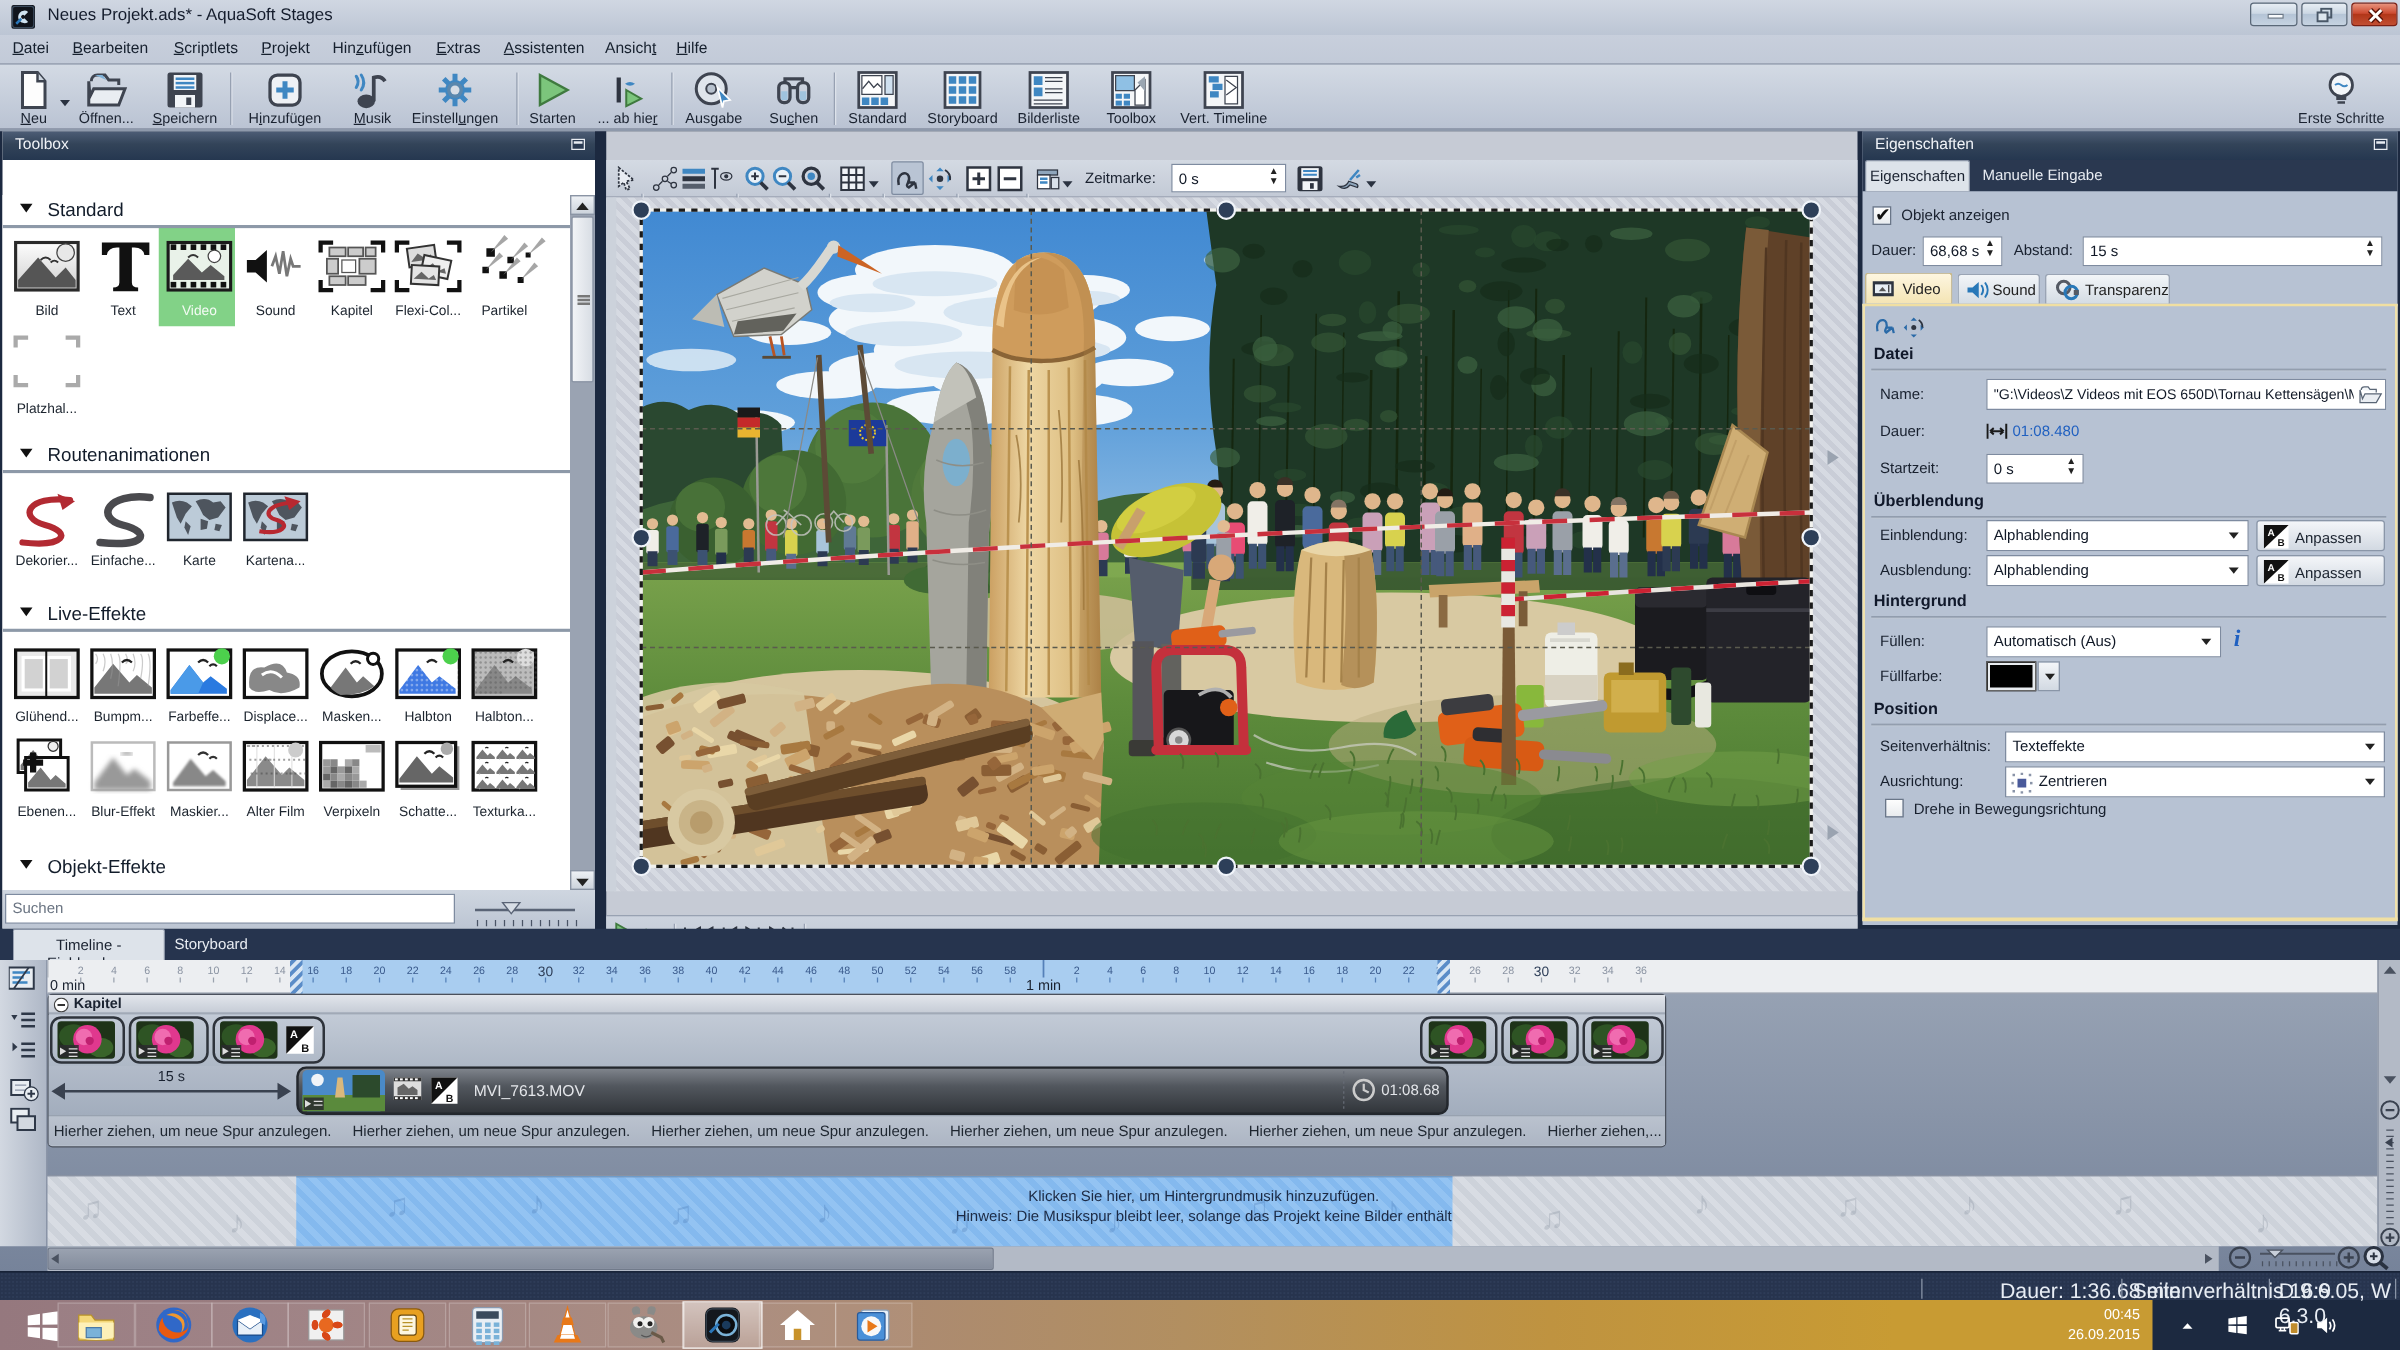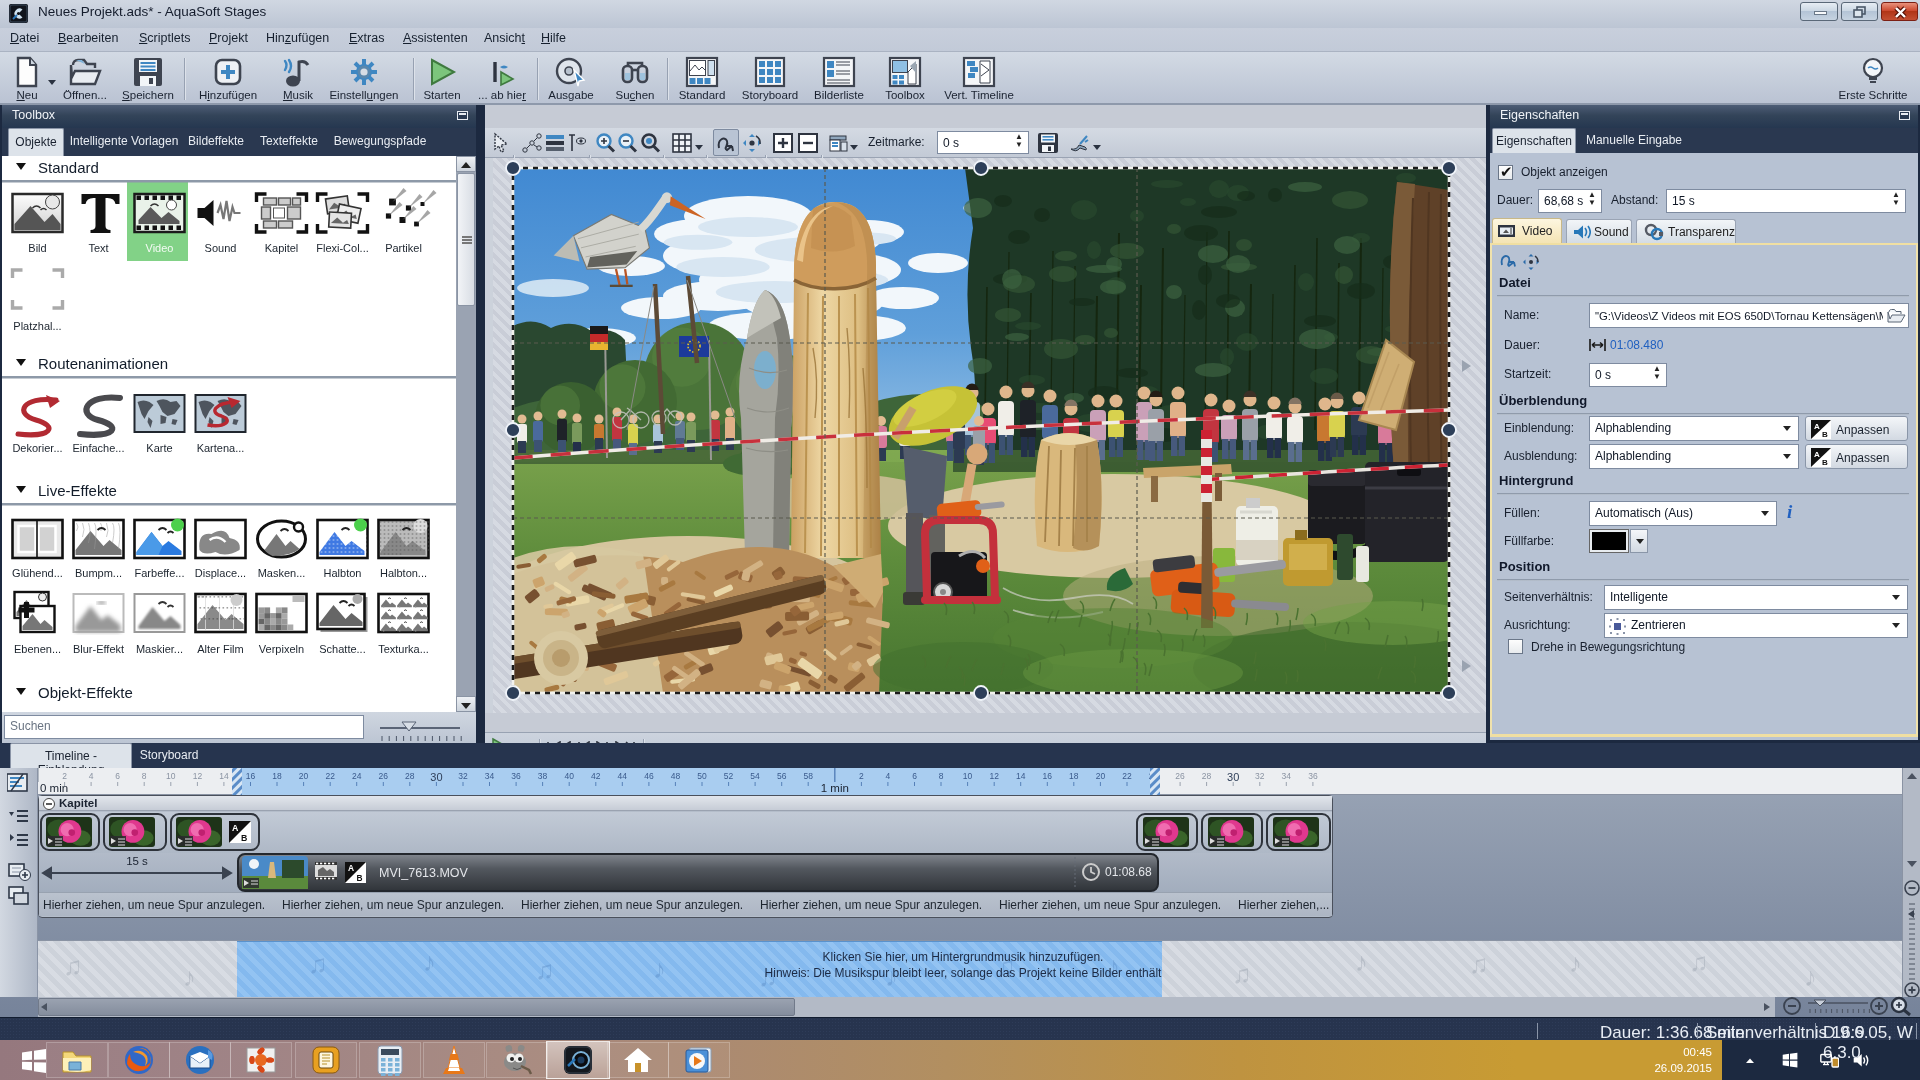--- a/index.html
+++ b/index.html
@@ -249,27 +249,20 @@
       <div>Erste Schritte</div>
     </div>
 </div>
 <div class="abs" style="left:2px;top:105px;width:474px;height:638px;background:#fff;">
 <div class="abs phead" style="left:0;top:0;width:474px;height:23px">
       <span class="t">Toolbox</span>
       <span class="mini">
         <i></i>
       </span>
     </div>
-<div class="abs tabdark" style="left:0;top:23px;width:474px;height:28px">
-<div class="tab on" style="left:6px;width:56px;padding-top:6px">Objekte</div>
-<div class="tab" style="left:66px;width:112px;padding-top:6px">Intelligente Vorlagen</div>
-<div class="tab" style="left:183px;width:62px;padding-top:6px">Bildeffekte</div>
-<div class="tab" style="left:255px;width:64px;padding-top:6px">Texteffekte</div>
-<div class="tab" style="left:329px;width:98px;padding-top:6px">Bewegungspfade</div>
-</div>
 <div class="abs" style="left:0;top:51px;width:454px;height:556px;background:#fff;overflow:hidden;">
 <div class="abs" style="left:125px;top:26px;width:61px;height:79px;background:#82d287;"></div>
 <svg class="abs" style="left:0;top:0" width="454" height="556" viewBox="0 0 454 556">
         <defs>
           <linearGradient id="gmtn" x1="0" y1="0" x2="0" y2="1">
             <stop offset="0" stop-color="#fdfdfd"></stop>
             <stop offset="1" stop-color="#cfcfcf"></stop>
           </linearGradient>
         </defs>
         <path d="M14 7 l10 0 l-5 7 z" fill="#111"></path>
@@ -1793,21 +1786,21 @@
 <div class="abs" style="left:295px;top:256px;font-size:19px;font-style:italic;font-weight:bold;color:#2060c0;font-family:'Liberation Serif',serif;">i</div>
 <div class="lbl" style="left:12px;top:289px;">Füllfarbe:</div>
 <div class="abs" style="left:97px;top:284px;width:40px;height:24px;background:#000;border:1px solid #666;box-shadow:0 0 0 2px #e8ecf0 inset;"></div>
 <div class="abs" style="left:138px;top:284px;width:18px;height:24px;background:linear-gradient(#f4f6f9,#d2d9e2);border:1px solid #8a96a8;">
           <div class="ddarr" style="right:3px;top:9px;border-left-width:4px;border-right-width:4px;border-top-width:5px;"></div>
         </div>
 <div class="sechead" style="left:7px;top:314px;">Position</div>
         <div class="secline" style="left:5px;top:334px;width:412px;"></div>
 <div class="lbl" style="left:12px;top:345px;">Seitenverhältnis:</div>
 <div class="field" style="left:112px;top:340px;width:304px;height:25px;">
-          <span class="v">Intelligente</span>
+          <span class="v">Texteffekte</span>
           <span class="ddarr"></span>
         </div>
 <div class="lbl" style="left:12px;top:373px;">Ausrichtung:</div>
 <div class="field" style="left:112px;top:368px;width:304px;height:25px;">
           <svg class="abs" style="left:4px;top:4px" width="18" height="17">
             <rect x="5" y="5" width="7" height="7" fill="#4a5a9a"></rect>
             <g fill="#8a94a8">
               <rect x="1" y="1" width="2" height="2"></rect>
               <rect x="7.5" y="0" width="2" height="2"></rect>
               <rect x="14" y="1" width="2" height="2"></rect>

